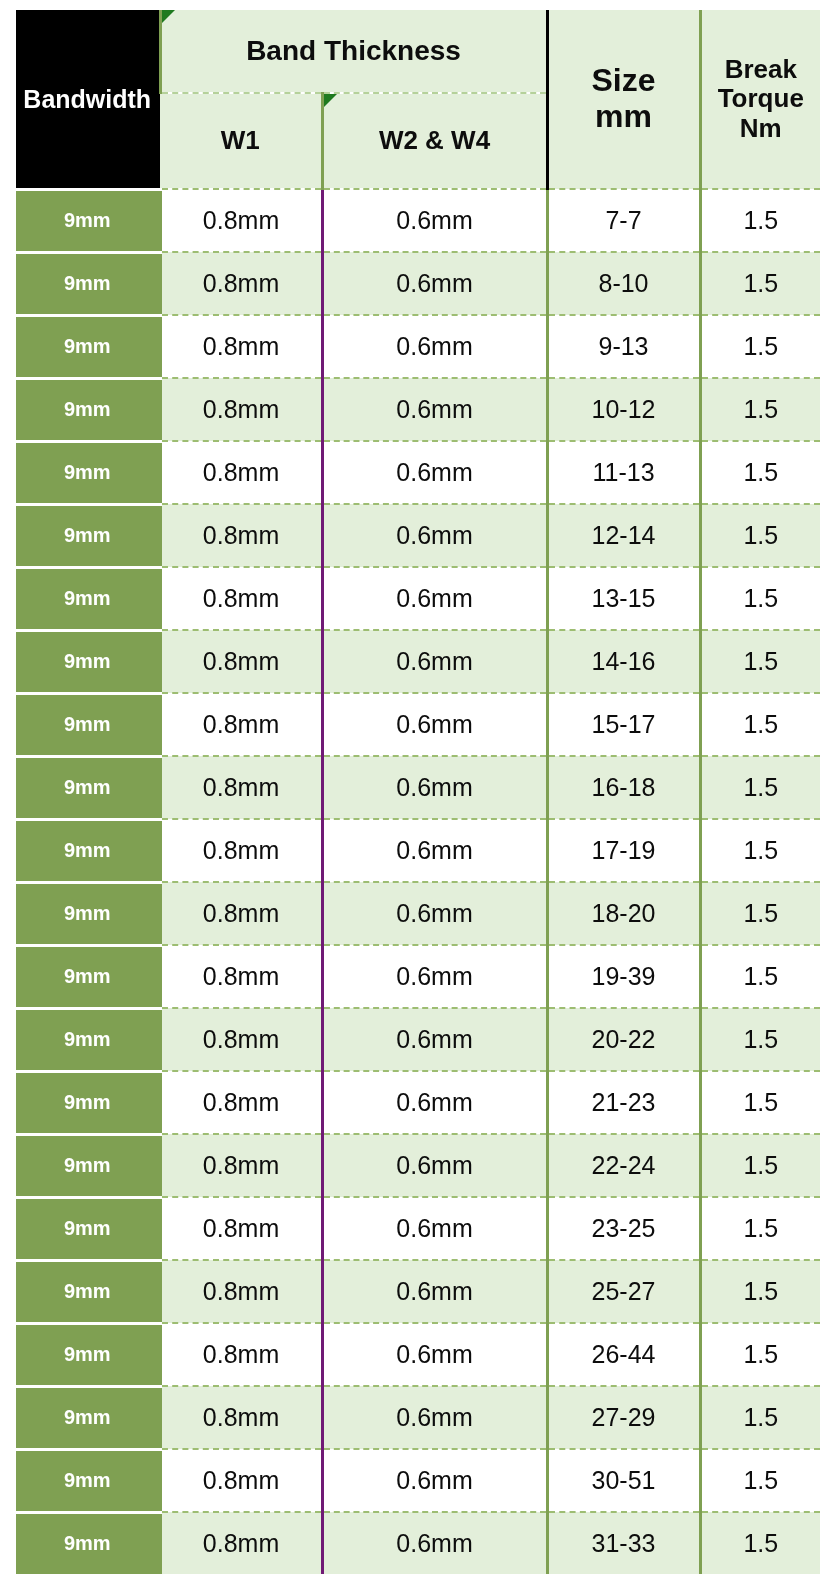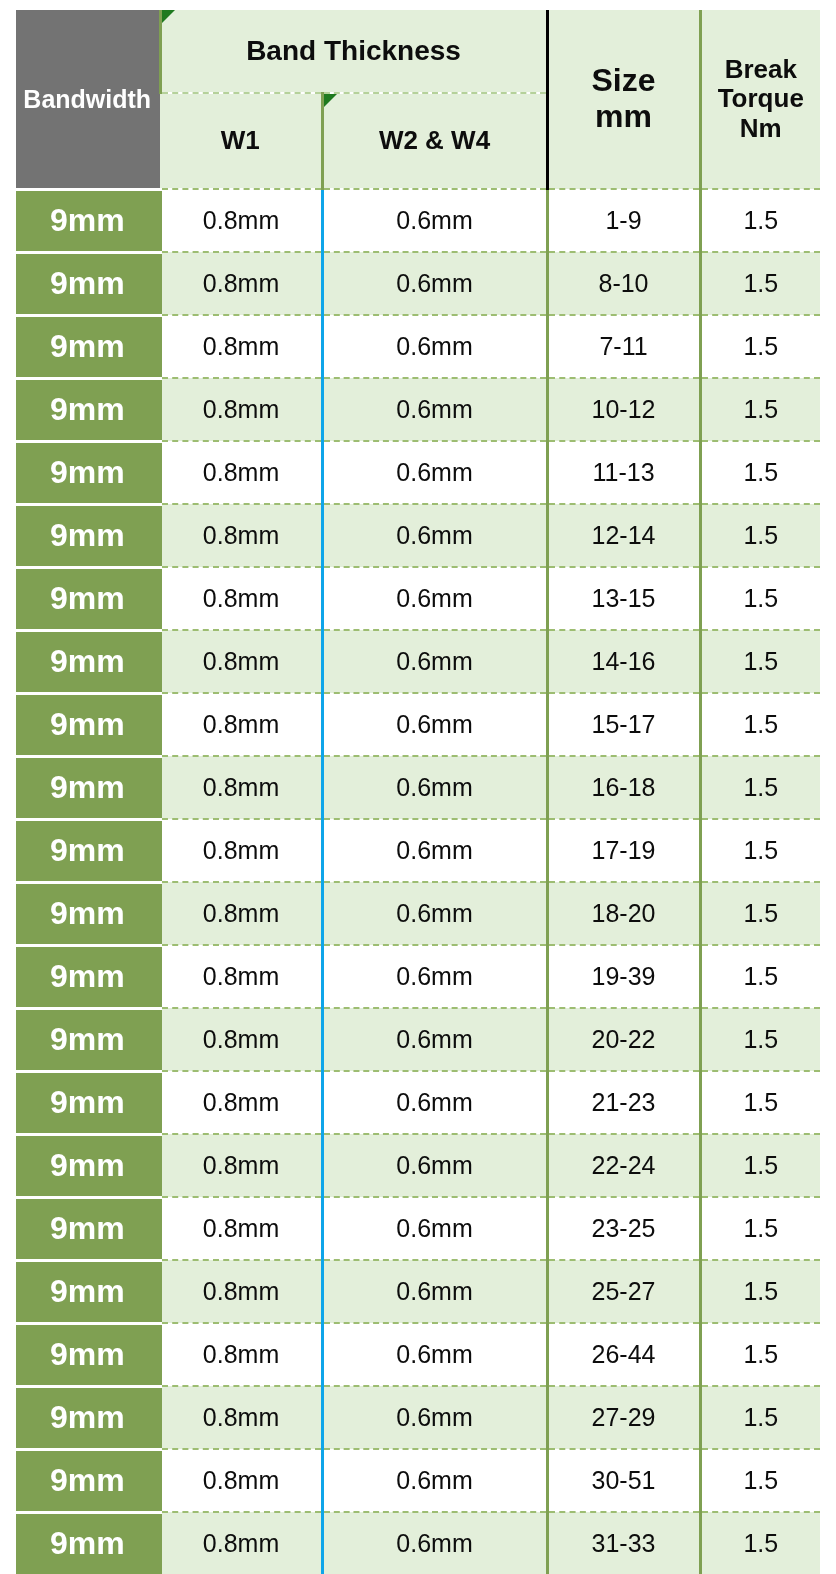--- a/index.html
+++ b/index.html
@@ -42,21 +42,21 @@
     background: #e3efda;
     color: #0d0d0d;
     font-weight: bold;
     text-align: center;
     vertical-align: middle;
     padding: 0;
     line-height: 1.12;
   }
 
   th.band-head {
-    background: #737373;
+    background: #000000;
     color: #ffffff;
     font-size: 25px;
     border-bottom: 3px solid #ffffff;
     padding: 4px 2px;
   }
 
   th.bt-head {
     font-size: 26px;
     border-left: 3px solid #7fa052;
     border-bottom: 2px dashed #9dbd72;
@@ -110,31 +110,31 @@
     font-weight: normal;
     height: 60px;
     padding: 0;
     border-bottom: 2px dashed #9dbd72;
   }
 
   tbody td.band-cell {
     background: #7fa052 !important;
     color: #ffffff;
     font-weight: bold;
-    font-size: 32px;
+    font-size: 20px;
     border-bottom: 3px solid #ffffff;
   }
 
   tbody td.w1-cell,
   tbody td.size-cell,
   tbody td.break-cell {
     border-left: 3px solid #7fa052;
   }
   tbody td.w24-cell {
-    border-left: 3px solid #0ea5e9;
+    border-left: 3px solid #701a75;
   }
 
   tbody tr.row-odd  td { background: #ffffff; }
   tbody tr.row-even td { background: #e3efda; }
 
   tbody tr:last-child td { border-bottom: none; }
   tbody tr:last-child td.band-cell { border-bottom: none; }
 </style>
 </head>
 <body>
@@ -174,35 +174,35 @@
           <span>W2 &amp; W4</span>
         </th>
       </tr>
     </thead>
 
     <tbody id="table-body">
         <tr class="row-odd">
           <td class="band-cell">9mm</td>
           <td class="w1-cell">0.8mm</td>
           <td class="w24-cell">0.6mm</td>
-          <td class="size-cell">1-9</td>
+          <td class="size-cell">7-7</td>
           <td class="break-cell">1.5</td>
         </tr>
         <tr class="row-even">
           <td class="band-cell">9mm</td>
           <td class="w1-cell">0.8mm</td>
           <td class="w24-cell">0.6mm</td>
           <td class="size-cell">8-10</td>
           <td class="break-cell">1.5</td>
         </tr>
         <tr class="row-odd">
           <td class="band-cell">9mm</td>
           <td class="w1-cell">0.8mm</td>
           <td class="w24-cell">0.6mm</td>
-          <td class="size-cell">7-11</td>
+          <td class="size-cell">9-13</td>
           <td class="break-cell">1.5</td>
         </tr>
         <tr class="row-even">
           <td class="band-cell">9mm</td>
           <td class="w1-cell">0.8mm</td>
           <td class="w24-cell">0.6mm</td>
           <td class="size-cell">10-12</td>
           <td class="break-cell">1.5</td>
         </tr>
         <tr class="row-odd">

